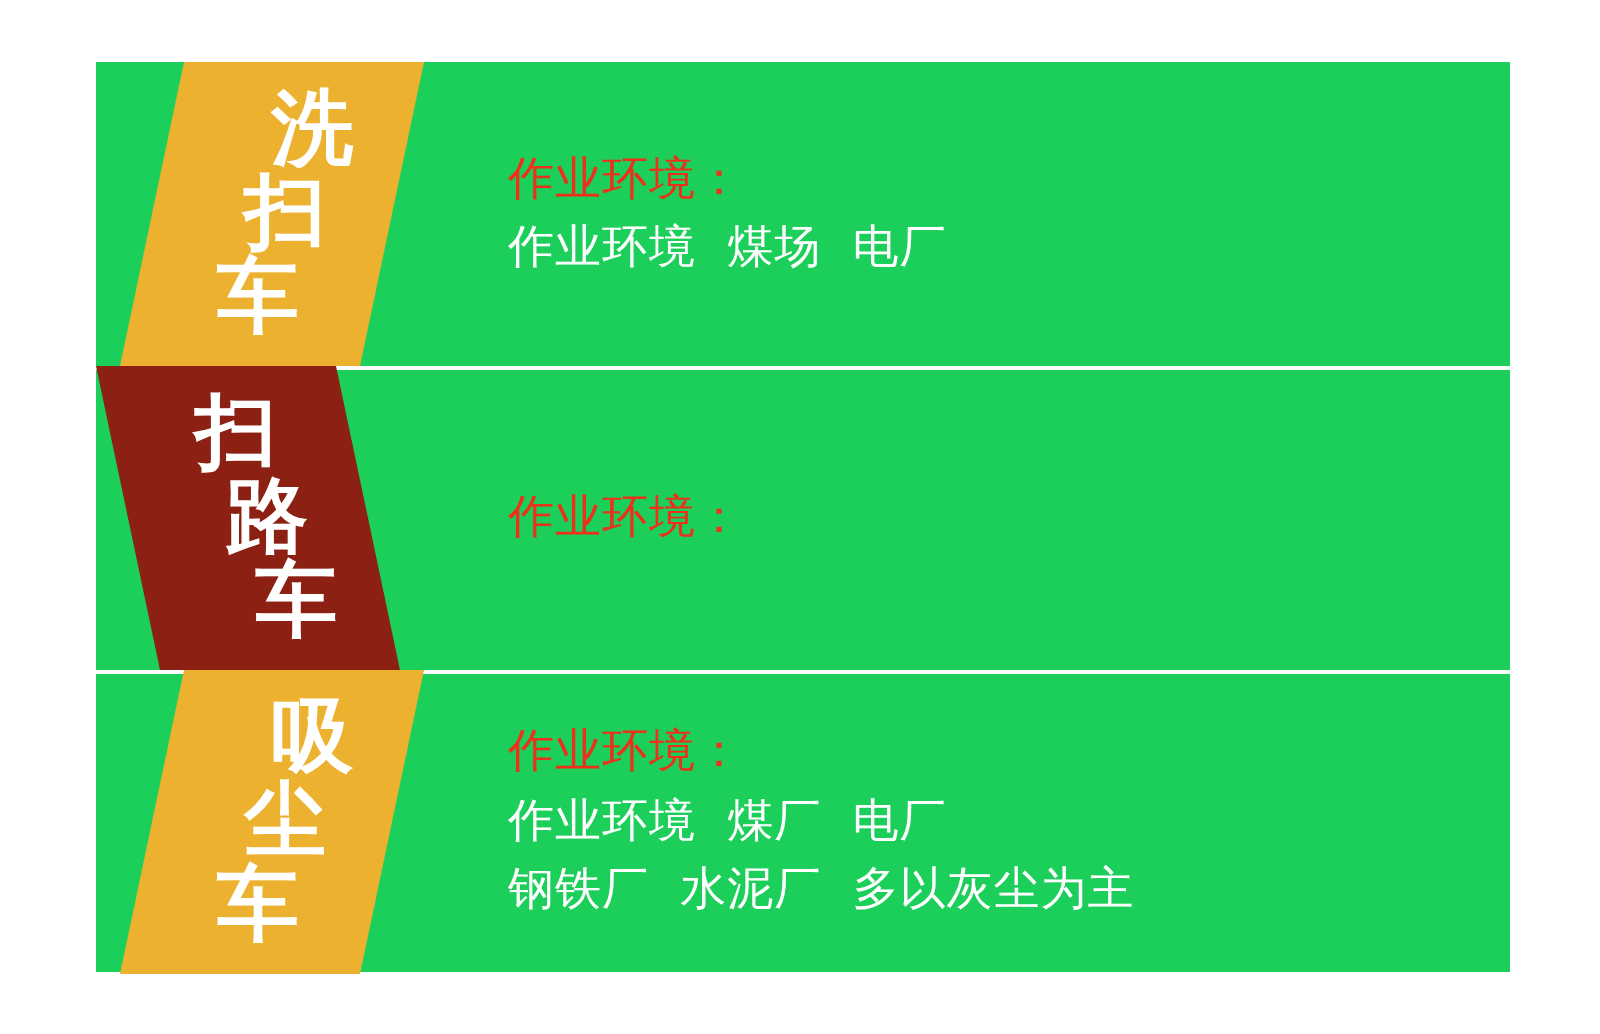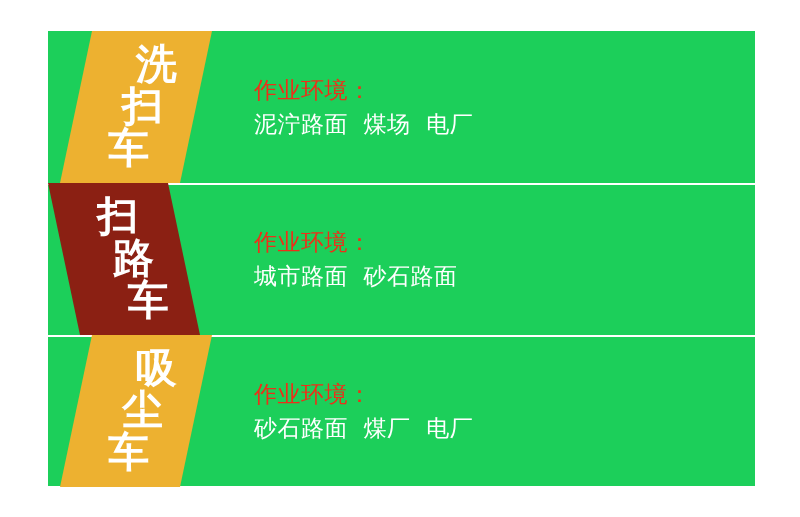--- a/index.html
+++ b/index.html
@@ -150,21 +150,21 @@
         </div>
         <div class="banner-label">
           <span class="ch">洗</span>
           <span class="ch">扫</span>
           <span class="ch">车</span>
         </div>
       </div>
 
       <div class="text-block">
         <div class="text-line heading">作业环境：</div>
-        <div class="text-line">泥泞路面  煤场  电厂</div>
+        <div class="text-line">作业环境  煤场  电厂</div>
       </div>
 
     </div>
 
     <div class="divider d1"></div>
 
     <div class="row r2">
 
       <div class="banner maroon">
         <div class="shape">
@@ -174,21 +174,20 @@
         </div>
         <div class="banner-label">
           <span class="ch">扫</span>
           <span class="ch">路</span>
           <span class="ch">车</span>
         </div>
       </div>
 
       <div class="text-block">
         <div class="text-line heading">作业环境：</div>
-        <div class="text-line">城市路面  砂石路面</div>
       </div>
 
     </div>
 
     <div class="divider d2"></div>
 
     <div class="row r3">
 
       <div class="banner gold">
         <div class="shape">
@@ -198,19 +197,20 @@
         </div>
         <div class="banner-label">
           <span class="ch">吸</span>
           <span class="ch">尘</span>
           <span class="ch">车</span>
         </div>
       </div>
 
       <div class="text-block">
         <div class="text-line heading">作业环境：</div>
-        <div class="text-line">砂石路面  煤厂  电厂</div>
+        <div class="text-line">作业环境  煤厂  电厂</div>
+        <div class="text-line">钢铁厂  水泥厂  多以灰尘为主</div>
       </div>
 
     </div>
 
   </div>
 </div>
 
 </body></html>

